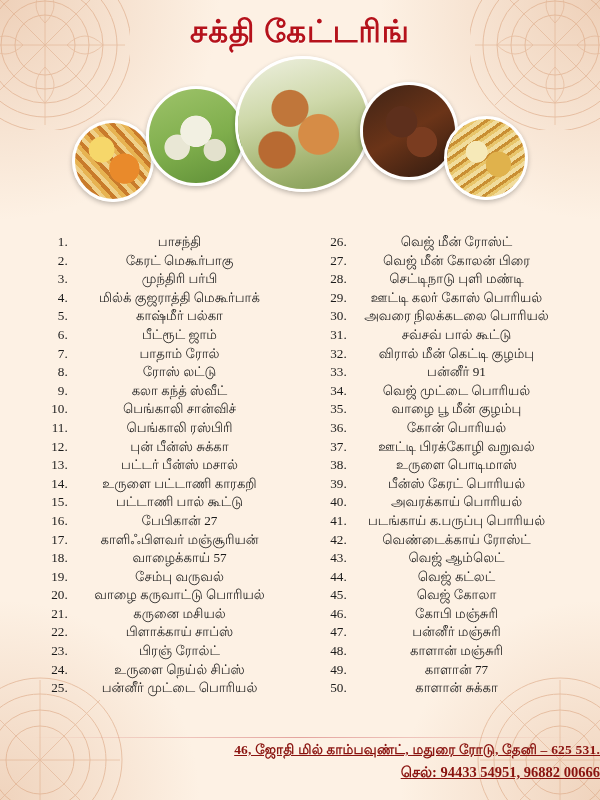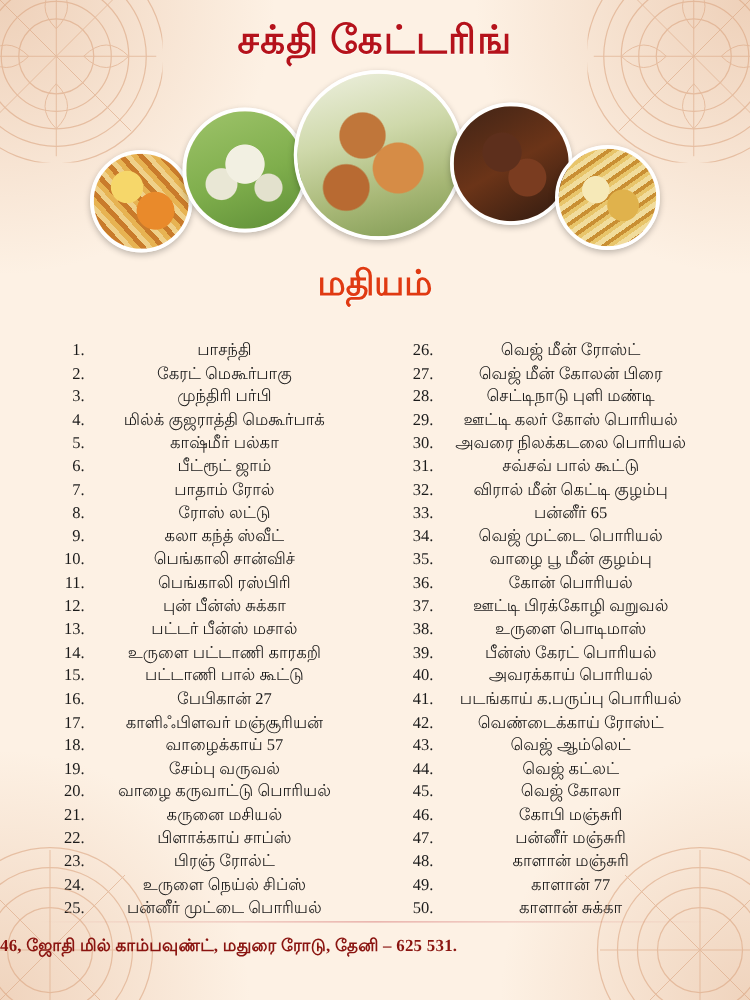--- a/index.html
+++ b/index.html
@@ -132,25 +132,26 @@
     color: #1b1b1b;
     padding: 0;
     margin: 0;
   }
   .col.right ol { padding-left: 30px; }
 
   .footer {
     position: absolute;
     left: 0;
     right: 0;
-    bottom: 34px;
-    text-align: left;
+    bottom: 18px;
+    text-align: right;
     font-family: "Liberation Serif", serif;
     color: #8a1410;
     font-weight: bold;
+    text-decoration: underline;
   }
   .footer .addr { font-size: 13.5px; letter-spacing: 0.2px; }
   .footer .phone { font-size: 14.5px; margin-top: 5px; }
 
   .divider-line {
     position: absolute;
     left: 30px;
     right: 30px;
     bottom: 62px;
     height: 1px;
@@ -230,21 +231,20 @@
         <div class="inner food-c"></div>
       </div>
     <div class="ph ph4">
         <div class="inner food-d"></div>
       </div>
     <div class="ph ph5">
         <div class="inner food-e"></div>
       </div>
   </div>
 
-  <div class="subtitle">மதியம்</div>
 
   <div class="columns">
     <div class="col left">
       <ol start="1" id="list-left">
           <li>பாசந்தி</li>
           <li>கேரட் மெகூர்பாகு</li>
           <li>முந்திரி பர்பி</li>
           <li>மில்க் குஜராத்தி மெகூர்பாக்</li>
           <li>காஷ்மீர் பல்கா</li>
           <li>பீட்ரூட் ஜாம்</li>
@@ -271,21 +271,21 @@
     </div>
     <div class="col right">
       <ol start="26" id="list-right">
           <li>வெஜ் மீன் ரோஸ்ட்</li>
           <li>வெஜ் மீன் கோலன் பிரை</li>
           <li>செட்டிநாடு புளி மண்டி</li>
           <li>ஊட்டி கலர் கோஸ் பொரியல்</li>
           <li>அவரை நிலக்கடலை பொரியல்</li>
           <li>சவ்சவ் பால் கூட்டு</li>
           <li>விரால் மீன் கெட்டி குழம்பு</li>
-          <li>பன்னீர் 65</li>
+          <li>பன்னீர் 91</li>
           <li>வெஜ் முட்டை பொரியல்</li>
           <li>வாழை பூ மீன் குழம்பு</li>
           <li>கோன் பொரியல்</li>
           <li>ஊட்டி பிரக்கோழி வறுவல்</li>
           <li>உருளை பொடிமாஸ்</li>
           <li>பீன்ஸ் கேரட் பொரியல்</li>
           <li>அவரக்காய் பொரியல்</li>
           <li>படங்காய் க.பருப்பு பொரியல்</li>
           <li>வெண்டைக்காய் ரோஸ்ட்</li>
           <li>வெஜ் ஆம்லெட்</li>
@@ -297,14 +297,15 @@
           <li>காளான் 77</li>
           <li>காளான் சுக்கா</li>
         </ol>
     </div>
   </div>
 
   <div class="divider-line"></div>
 
   <div class="footer">
     <div class="addr">46, ஜோதி மில் காம்பவுண்ட், மதுரை ரோடு, தேனி – 625 531.</div>
+    <div class="phone">செல்: 94433 54951,  96882 00666</div>
   </div>
 </div>
 
 </body></html>

